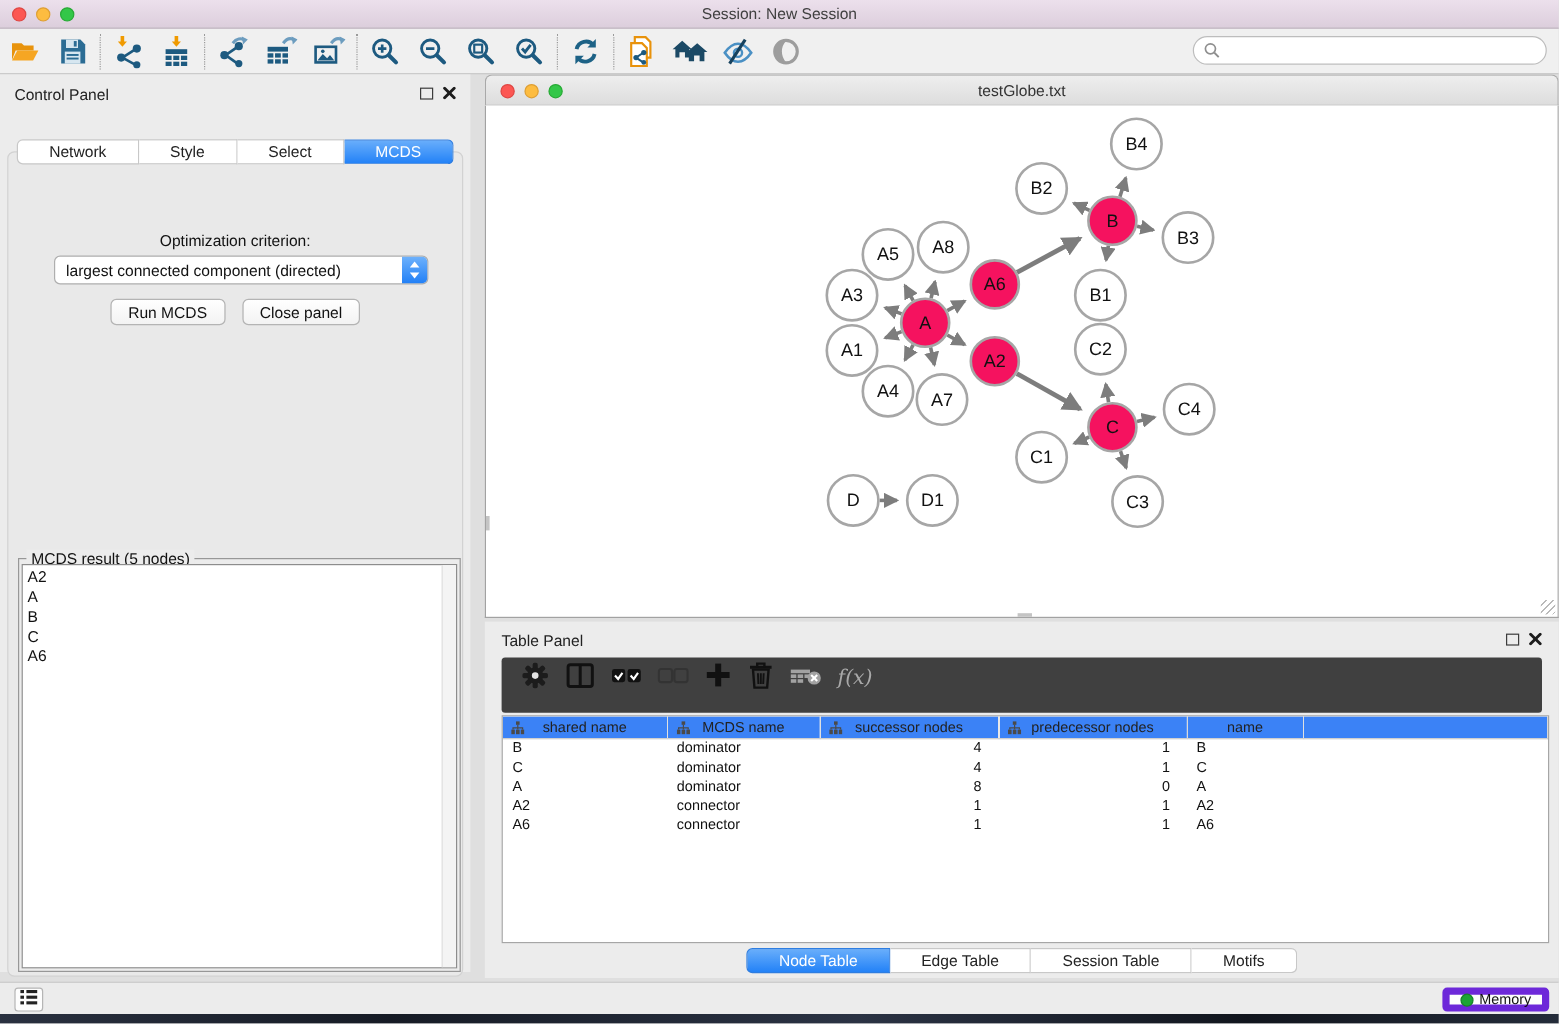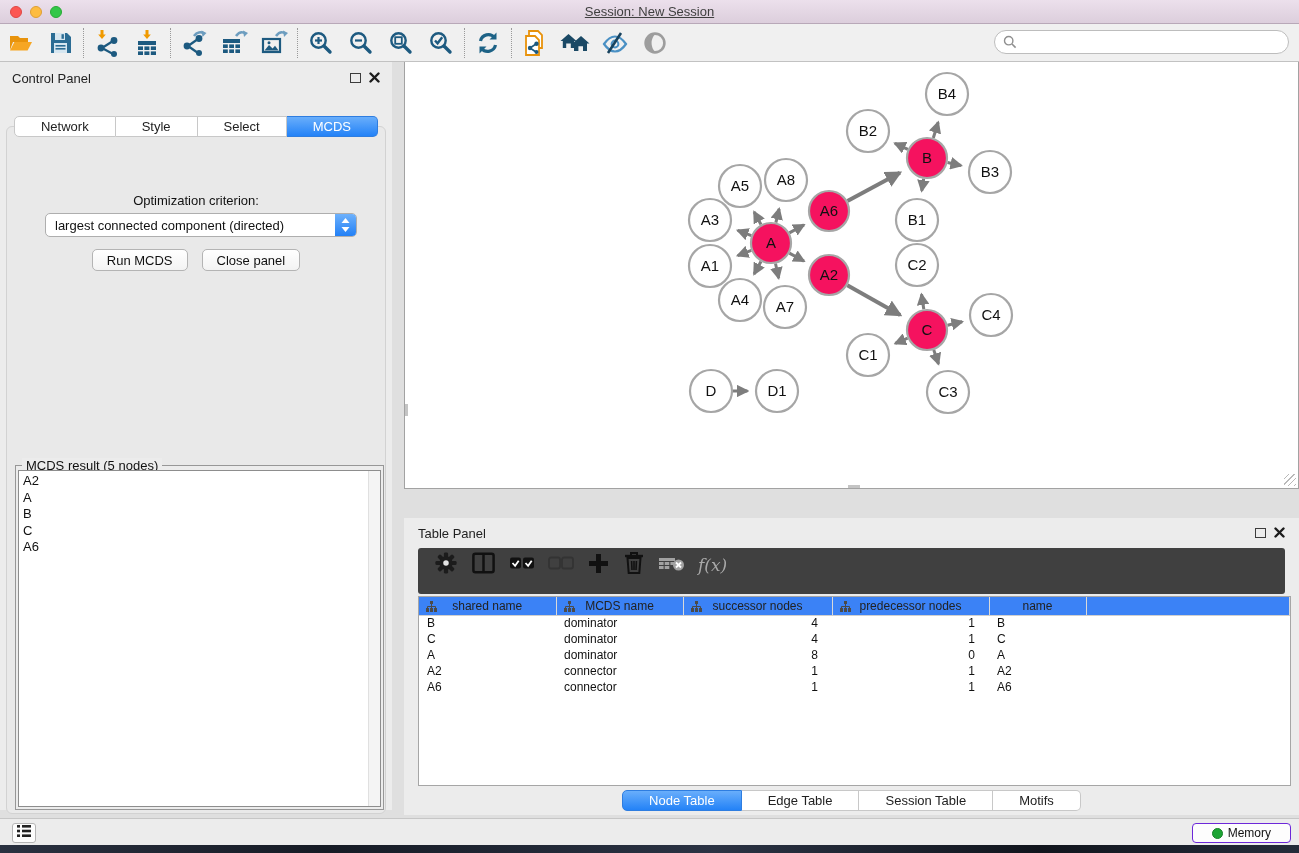--- a/index.html
+++ b/index.html
@@ -3,21 +3,21 @@
 <meta charset="utf-8">
 <style>
   * { margin:0; padding:0; box-sizing:border-box; }
   html,body { width:1299px; height:853px; }
   body { font-family:"Liberation Sans", sans-serif; position:relative; background:#dfdfdf; overflow:hidden; }
 
   
   .titlebar { position:absolute; left:0; top:0; width:1299px; height:24px;
     background:linear-gradient(#ece0ec,#dccedc); border-bottom:1px solid #b8a8b8;
     display:flex; align-items:center; justify-content:center; }
-  .titlebar-text { font-size:13px; color:#3f3f3f;text-decoration:underline; }
+  .titlebar-text { font-size:13px; color:#3f3f3f; }
   .lights { position:absolute; left:10px; top:6px; display:flex; gap:8px; }
   .light { width:12px; height:12px; border-radius:50%; }
   .light.red { background:#fc5753; border:1px solid #df4744; }
   .light.yellow { background:#fdbc40; border:1px solid #de9f34; }
   .light.green { background:#33c748; border:1px solid #27aa35; }
 
   
   .toolbar { position:absolute; left:0; top:24px; width:1299px; height:38px;
     background:#f0f0f0; border-bottom:1px solid #c2c2c2; display:flex; align-items:center; }
   .toolbtn { width:40px; height:32px; display:flex; align-items:center; justify-content:center; }
@@ -86,22 +86,22 @@
   .node-table th .th-icon { position:absolute; left:7px; top:4px; }
   .node-table td { height:16px; font-size:12px; color:#111; padding:0 8px; white-space:nowrap; overflow:hidden; }
   .node-table td.num { text-align:right; padding-right:14px; }
   .table-tabs { position:absolute; left:0; top:272px; width:100%; display:flex; justify-content:center; }
 
   
   .statusbar { position:absolute; left:0; top:818px; width:1299px; height:27px; background:#ececec;
     border-top:1px solid #c6c6c6; }
   .list-btn { position:absolute; left:12px; top:4px; width:24px; height:20px; background:#fdfdfd;
     border:1px solid #b5b5b5; border-radius:3px; display:flex; align-items:center; justify-content:center; }
-  .memory-btn { position:absolute; right:8px; top:4px; height:20px; background:#fdfdfd; border:1px solid #6d28d9;
-    border-radius:4px; display:flex; align-items:center; gap:5px; padding:0 19px; font-size:12px; color:#111; }
+  .memory-btn { position:absolute; right:8px; top:4px; height:20px; background:#fdfdfd; border:6px solid #6d28d9;
+    border-radius:4px; display:flex; align-items:center; gap:5px; padding:0 9px; font-size:12px; color:#111; }
   .mem-dot { width:11px; height:11px; border-radius:50%; background:#1da434; border:1px solid #158227; }
   .desktop-strip { position:absolute; left:0; top:845px; width:1299px; height:8px;
     background:linear-gradient(90deg,#2a3140,#161b25 25%,#2b3344 55%,#11151d 80%,#242c3a); }
 
   .winbtn-float { width:11px; height:10px; border:1.6px solid #3c3c3c; }
 </style>
 </head>
 <body>
 
 <div class="titlebar">
@@ -358,20 +358,28 @@
     <div class="cp-tabs">
         <div class="cp-tab">Network</div>
         <div class="cp-tab">Style</div>
         <div class="cp-tab">Select</div>
         <div class="cp-tab active">MCDS</div>
       </div>
   </div>
 </div>
 
 <div class="net-window">
+  <div class="net-titlebar">
+    <div class="lights">
+      <div class="light red"></div>
+      <div class="light yellow"></div>
+      <div class="light green"></div>
+    </div>
+    <div class="net-title-text">testGlobe.txt</div>
+  </div>
   <div class="net-canvas">
     <svg width="893" height="425" viewBox="0 0 893 425">
       <defs>
         <marker id="arrow" viewBox="0 0 10 10" refX="8.5" refY="5" markerWidth="4.2" markerHeight="4.2" orient="auto">
           <path d="M0,0 L10,5 L0,10 z" fill="#7d7d7d"></path>
         </marker>
       </defs>
       <g id="edges-layer">
           <line x1="346.35035698573034" y1="188.4088817922656" x2="332.69663967725626" y2="193.5570047118542" stroke="#7d7d7d" stroke-width="3" marker-end="url(#arrow)"></line>
           <line x1="384.38713136456266" y1="191.14462420113801" x2="398.9584782368337" y2="199.18398799273584" stroke="#7d7d7d" stroke-width="3" marker-end="url(#arrow)"></line>

